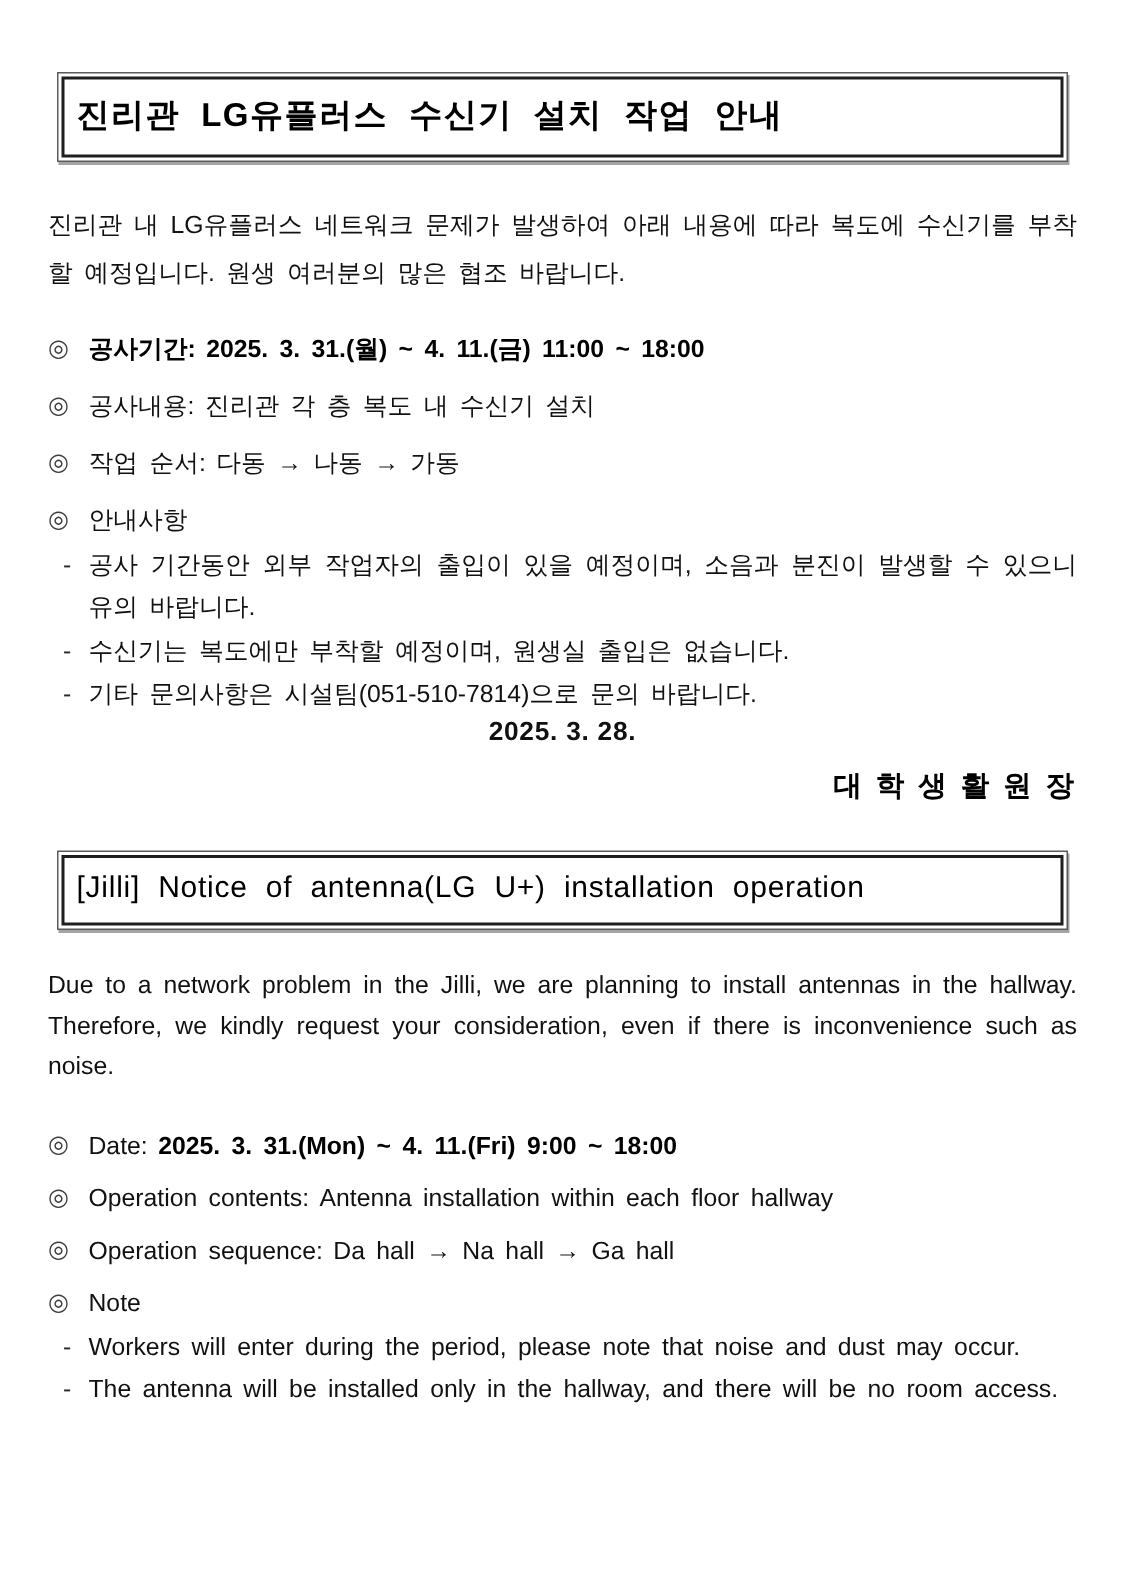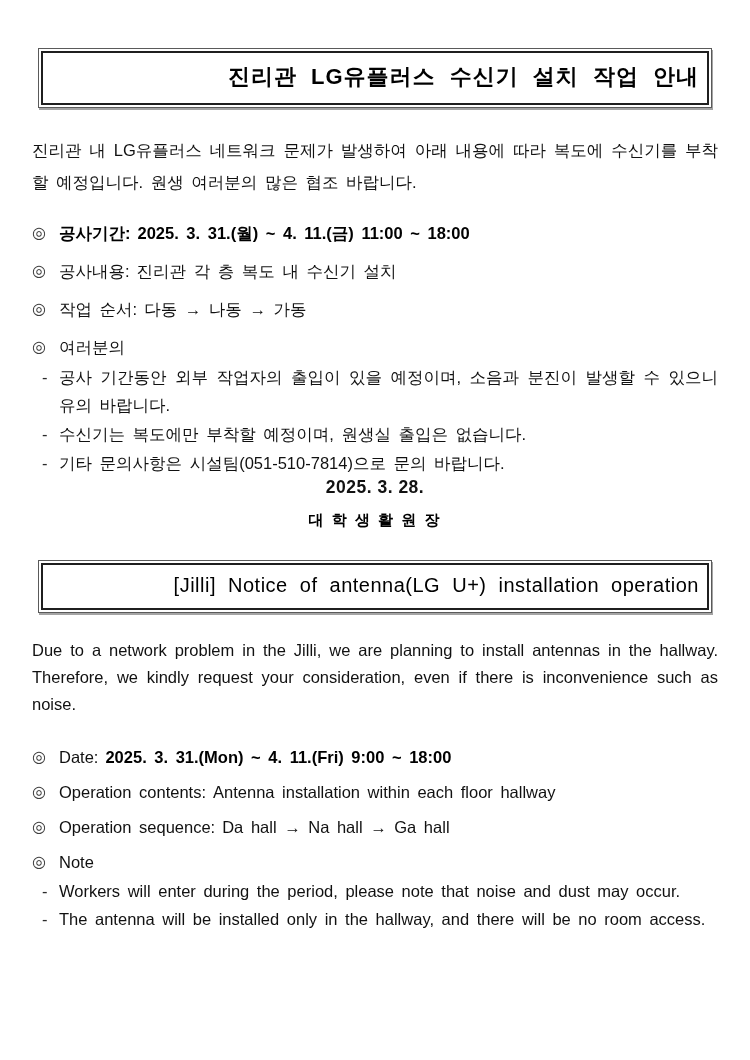--- a/index.html
+++ b/index.html
@@ -21,21 +21,21 @@
   
   .title-box {
     border: 1px solid #5a5a5a;
     padding: 2px;
     margin: 0 6px;
     background: #ffffff;
     box-shadow: 1px 2px 0 rgba(90,90,90,0.55);
   }
   .title-box-inner {
     border: 2px solid #1f1f1f;
-    text-align: right;
+    text-align: left;
     padding: 9px 8px 11px 8px;
   }
   .ko-title {
     font-size: 22px;
     font-weight: 700;
     letter-spacing: 1px;
     word-spacing: 7px;
     color: #000000;
   }
   .en-title {
@@ -94,22 +94,22 @@
   }
 
   .center-date {
     text-align: center;
     font-size: 17.5px;
     font-weight: 600;
     letter-spacing: 0.5px;
   }
   .signer {
     margin-top: 13px;
-    text-align: center;
-    font-size: 15px;
+    text-align: right;
+    font-size: 19px;
     font-weight: 700;
     letter-spacing: 2px;
     color: #000000;
   }
 
   .en-box { margin-top: 30px; }
   .en-items .item { margin-top: 9px; }
   .en-items .item.first { margin-top: 26px; }
   .en-items .item { line-height: 26px; }
   .notes-block { margin-top: 3px; }
@@ -137,21 +137,21 @@
     <div><span>공사내용:</span><span class="value">진리관 각 층 복도 내 수신기 설치</span></div>
   </div>
 
   <div class="item">
     <span class="bullet">◎</span>
     <div><span>작업 순서:</span><span class="value">다동 → 나동 → 가동</span></div>
   </div>
 
   <div class="item">
     <span class="bullet">◎</span>
-    <div>여러분의</div>
+    <div>안내사항</div>
   </div>
 
   <div class="notes-block">
     <div class="note">
       <span class="dash">-</span>
       <span class="note-text">공사 기간동안 외부 작업자의 출입이 있을 예정이며, 소음과 분진이 발생할 수 있으니 유의 바랍니다.</span>
     </div>
     <div class="note">
       <span class="dash">-</span>
       <span class="note-text">수신기는 복도에만 부착할 예정이며, 원생실 출입은 없습니다.</span>

